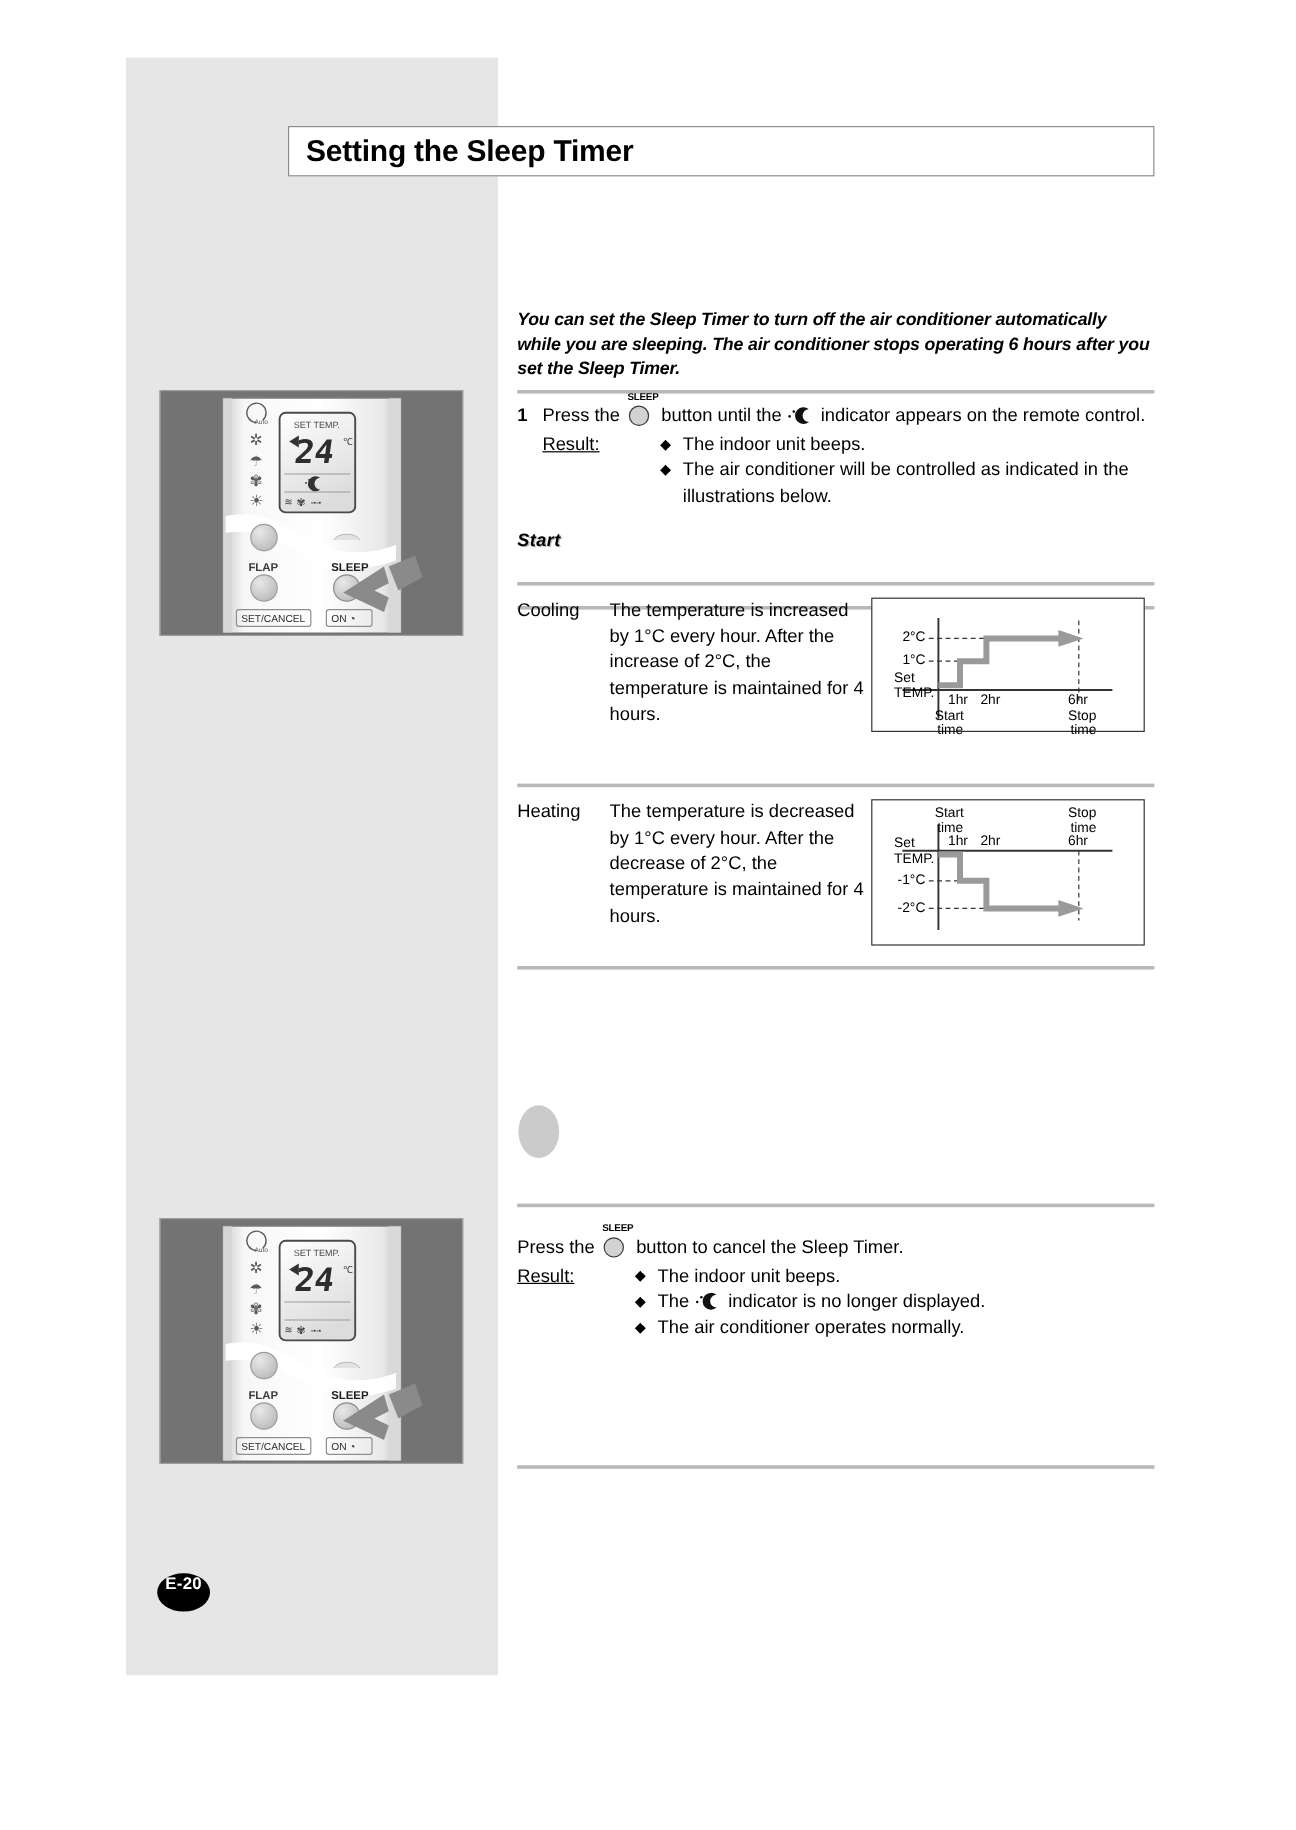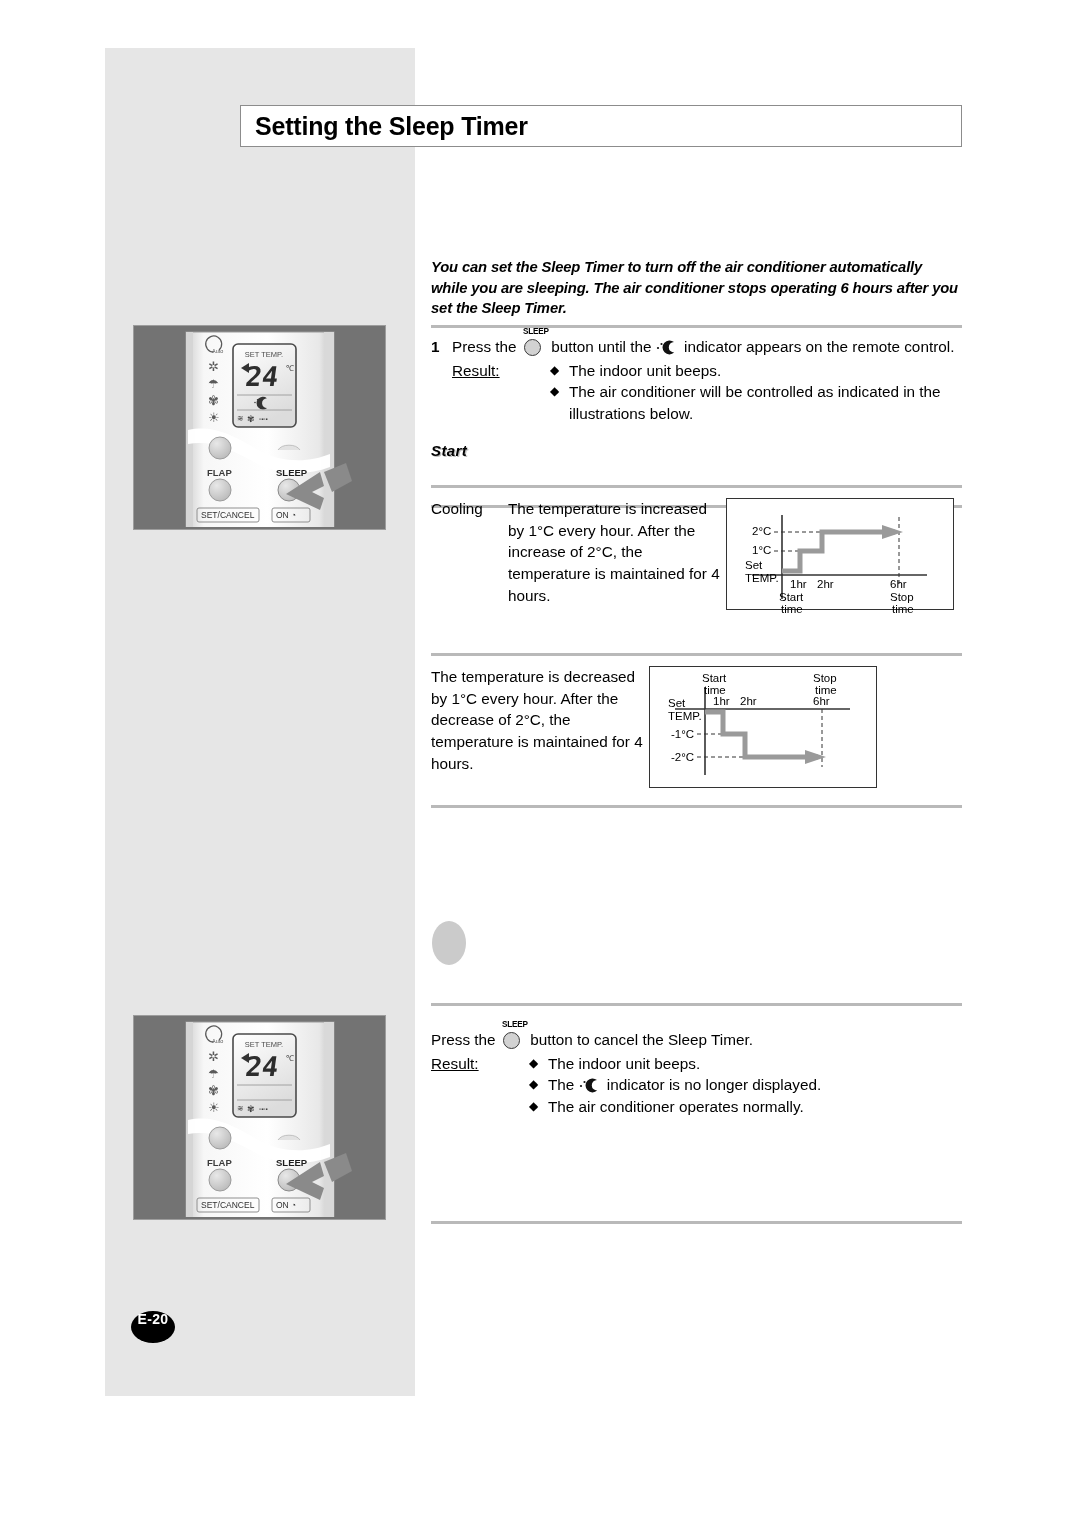--- a/index.html
+++ b/index.html
@@ -272,20 +272,21 @@
     <div class="clab" style="left:52px; top:92px;">Start</div>
     <div class="clab" style="left:54px; top:104px;">time</div>
     <div class="clab" style="left:163px; top:92px;">Stop</div>
     <div class="clab" style="left:165px; top:104px;">time</div>
   </div>
 </div>
 
 <div class="rule" style="top:653px;"></div>
 
 <div class="moderow" style="top:666px;">
+  <div class="mlabel">Heating</div>
   <div class="mtext">The temperature is decreased by 1°C every hour. After the decrease of 2°C, the temperature is maintained for 4 hours.</div>
   <div class="chartbox" style="height:122px;">
     <svg class="cv" width="225" height="119" viewBox="0 0 225 119">
       <line x1="25" y1="42" x2="200" y2="42" stroke="#333" stroke-width="1.6"></line>
       <line x1="55" y1="20" x2="55" y2="108" stroke="#333" stroke-width="1.6"></line>
       <line x1="47" y1="67" x2="95" y2="67" stroke="#333" stroke-width="1" stroke-dasharray="4,3"></line>
       <line x1="47" y1="90" x2="140" y2="90" stroke="#333" stroke-width="1" stroke-dasharray="4,3"></line>
       <line x1="172" y1="42" x2="172" y2="100" stroke="#333" stroke-width="1" stroke-dasharray="4,3"></line>
       <polyline points="55,45 73,45 73,67 95,67 95,90 168,90" fill="none" stroke="#9a9a9a" stroke-width="5"></polyline>
       <polygon points="155,83 176,90 155,97" fill="#9a9a9a"></polygon>

